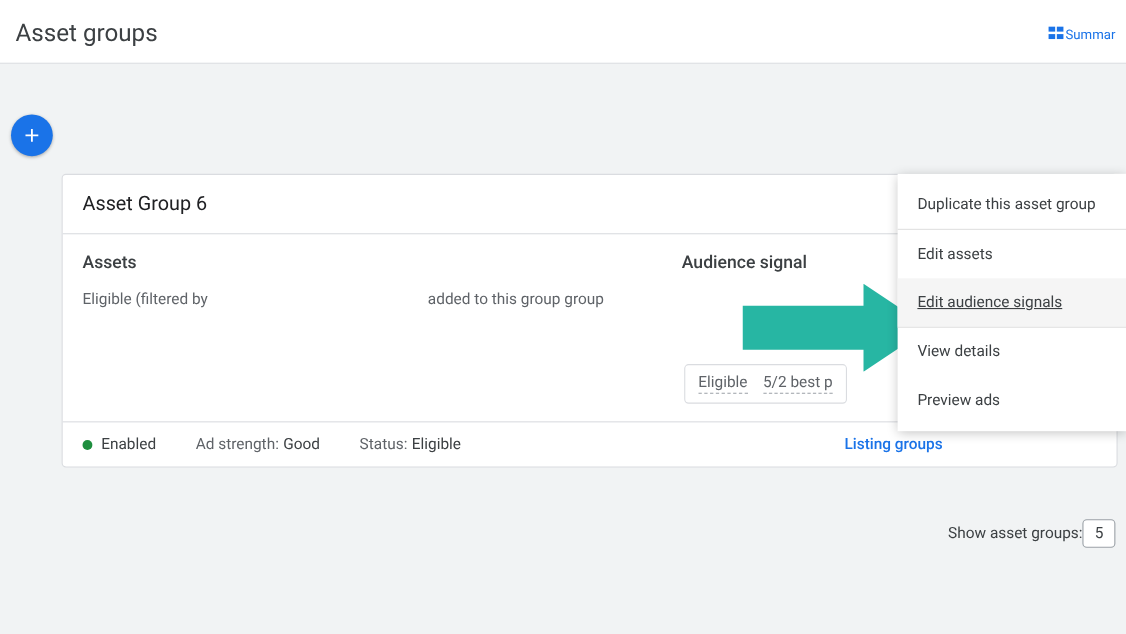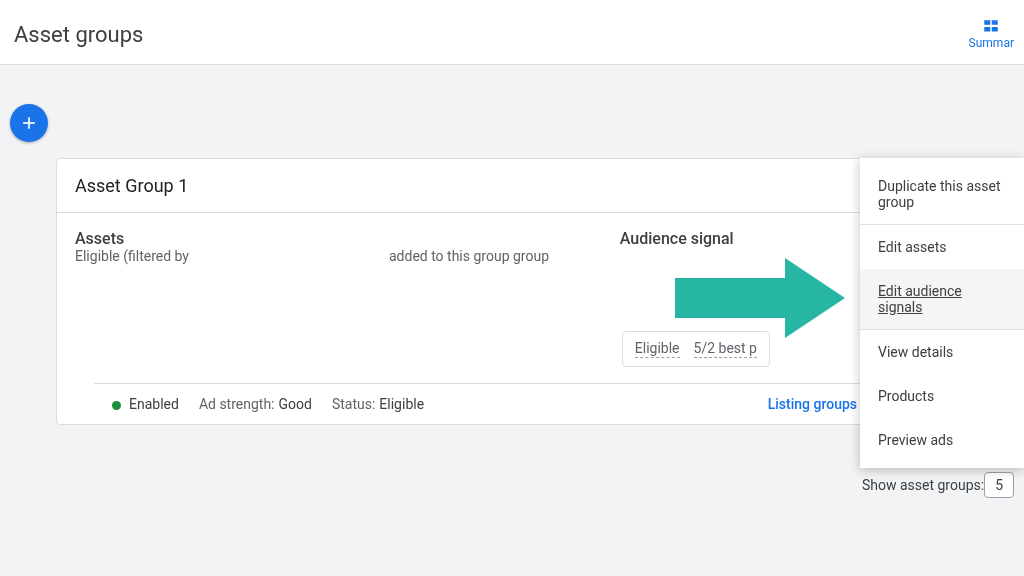--- a/index.html
+++ b/index.html
@@ -8,21 +8,21 @@
   .header {
     background: #fff;
     padding: 18px 14px 14px 14px;
     border-bottom: 1px solid #dadce0;
     font-size: 22px;
     color: #3c4043;
     display: flex;
     align-items: center;
     justify-content: space-between;
   }
-  .header-right { display:flex; flex-direction:column; align-items:center; color:#1a73e8; font-size:12px; margin-right:-4px;}
+  .header-right { display:flex; flex-direction:row; align-items:center; color:#1a73e8; font-size:12px; margin-right:-4px;}
   .header-right svg { width:18px; height:18px; }
 
   .fab {
     position: absolute;
     top: 104px; left: 10px;
     width: 38px; height: 38px;
     border-radius: 50%;
     background: #1a73e8;
     display:flex;align-items:center;justify-content:center;
     box-shadow: 0 1px 3px rgba(0,0,0,.3);
@@ -45,49 +45,48 @@
     align-items:center;
   }
   .card-title { font-size:18px; font-weight:400; color:#202124; flex:1;}
   .preview-ads { font-size:14px; color:#5f6368; margin-right:20px; }
   .yt-icon { width:24px; height:16px; background:#f00; border-radius:3px; display:inline-flex; align-items:center; justify-content:center; margin-right:8px;}
   .yt-icon::after { content:""; border-left:6px solid #fff; border-top:4px solid transparent; border-bottom:4px solid transparent; margin-left:1px;}
 
   .card-body { display:flex; padding: 16px 18px 22px 18px; min-height: 170px; }
   .col-left { flex: 1.3; }
   .col-right { flex: .9; position:relative; }
-  .section-h { font-size:16px; font-weight:500; color:#3c4043; margin-bottom:0;}
+  .section-h { font-size:16px; font-weight:500; color:#3c4043; margin-bottom:16px;}
   .section-sub { font-size:14px; color:#5f6368; }
   .sub-inline { display:flex; gap:200px;}
 
   .status-pill-row {
     position:absolute; bottom:-6px; left:2px;
     border:1px solid #dadce0; border-radius:4px;
     padding:8px 12px;
     font-size:14px; color:#5f6368;
     display:flex; gap:14px;
   }
   .dotted { border-bottom:1px dashed #9aa0a6; padding-bottom:1px; }
 
   .card-footer {
     border-top:1px solid #dadce0;
     padding: 12px 18px;
-    display:flex; align-items:center; gap:20px;
+    display:flex; align-items:center; gap:36px;
     font-size:14px;
-    margin-left:37px;
   }
   .dot-green { width:9px; height:9px; background:#1e8e3e; border-radius:50%; display:inline-block; margin-right:8px; vertical-align:middle;}
   .footer-label { color:#5f6368; }
   .footer-val { color:#3c4043; margin-left:4px; }
   .listing-link { margin-left:auto; color:#1a73e8; font-weight:500; cursor:pointer; margin-right: 140px;}
 
   .context-menu {
     position:absolute;
     top: 158px; right:0;
-    width: 164px;
+    width: 208px;
     background:#fff;
     box-shadow: 0 2px 10px rgba(0,0,0,.25);
     padding: 6px 0;
     z-index: 30;
     font-size:14px;
   }
   .menu-item { padding: 14px 18px; cursor:pointer; color:#3c4043; }
   .menu-sep { border-top:1px solid #e0e0e0; margin:0; }
   .menu-highlight { background:#f5f5f5;text-decoration:underline; }
 
@@ -123,21 +122,21 @@
 
 <div class="fab">
   <svg viewBox="0 0 24 24">
       <path d="M11 5h2v14h-2z"></path>
       <path d="M5 11h14v2H5z"></path>
     </svg>
 </div>
 
 <div class="card">
   <div class="card-header">
-    <span class="card-title">Asset Group 1</span>
+    <span class="card-title">Asset Group 6</span>
     <span class="preview-ads">Preview ads</span>
     <span class="yt-icon"></span>
   </div>
 
   <div class="card-body">
     <div class="col-left">
       <div class="section-h">Assets</div>
       <div class="sub-inline">
         <span class="section-sub">Eligible (filtered by</span>
         <span class="section-sub">added to this group group</span>
@@ -164,20 +163,19 @@
   <polygon points="0,20 110,20 110,0 170,40 110,80 110,60 0,60" fill="#27b6a3"></polygon>
 </svg>
 
 <div class="context-menu">
   <div class="menu-item">Duplicate this asset group</div>
   <div class="menu-sep"></div>
   <div class="menu-item">Edit assets</div>
   <div class="menu-item menu-highlight">Edit audience signals</div>
   <div class="menu-sep"></div>
   <div class="menu-item">View details</div>
-  <div class="menu-item">Products</div>
   <div class="menu-item">Preview ads</div>
 </div>
 
 <div class="pager">
   <span>Show asset groups:</span>
   <span class="pager-select">5</span>
 </div>
 
 </body></html>

